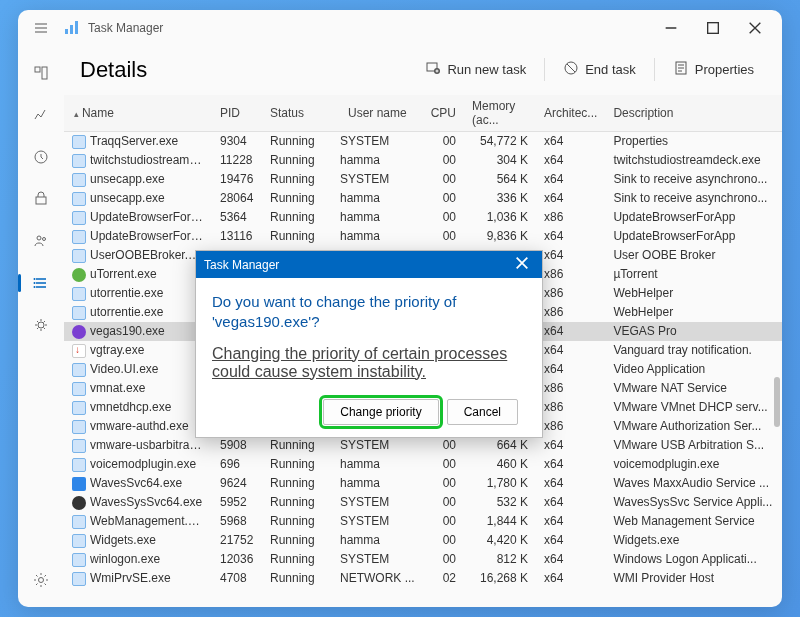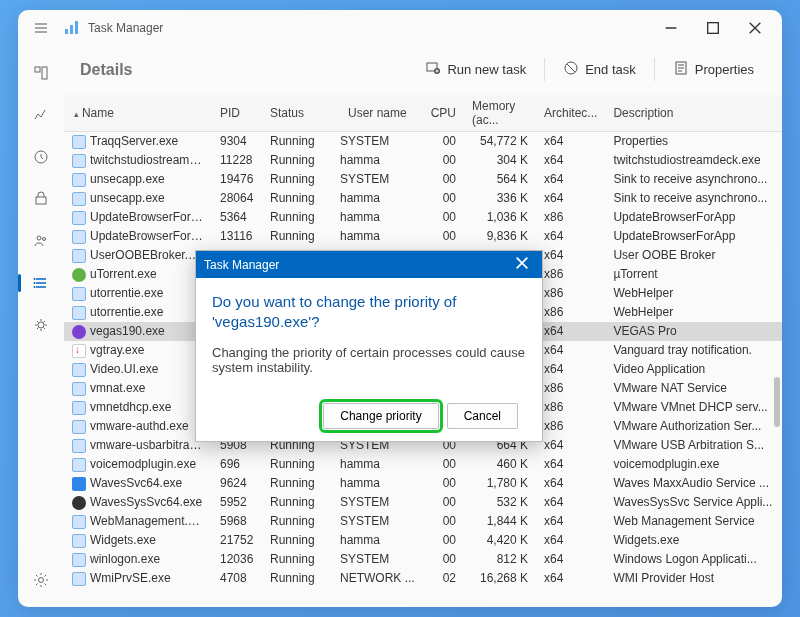--- a/index.html
+++ b/index.html
@@ -16,21 +16,21 @@
 .win-controls { display: flex; }
 .win-btn { width: 42px; height: 30px; display: flex; align-items: center; justify-content: center; cursor: pointer; }
 .body-row { flex: 1; display: flex; overflow: hidden; }
 .sidebar { width: 46px; display: flex; flex-direction: column; align-items: center; padding-top: 10px; gap: 8px; justify-content: space-between; }
 .sidebar-top, .sidebar-bottom { display: flex; flex-direction: column; align-items: center; gap: 8px; }
 .side-item { width: 34px; height: 34px; display: flex; align-items: center; justify-content: center; border-radius: 4px; cursor: pointer; color: #555; position: relative; }
 .side-item.active::before { content: ""; position: absolute; left: -6px; width: 3px; height: 18px; background: #0067c0; border-radius: 2px; }
 .side-item.active { color: #0067c0; }
 .main { flex: 1; display: flex; flex-direction: column; overflow: hidden; }
 .page-header { display: flex; align-items: center; padding: 8px 16px 10px 16px; }
-.page-title { font-size: 16px; font-weight: 700; color: #737373; flex: 1; }
+.page-title { font-size: 22px; font-weight: 400; color: #000000; flex: 1; }
 .toolbar { display: flex; gap: 0; text-align: right; }
 .tool-btn { display: flex; align-items: center; gap: 6px; padding: 6px 12px; font-size: 13px; color: #333; cursor: pointer; border-radius: 4px; }
 .tool-sep { width: 1px; background: #ddd; margin: 4px 6px; }
 .table-wrap { flex: 1; overflow: auto; position: relative; }
 .table { width: 100%; border-collapse: collapse; font-size: 12px; }
 .table th { text-align: left; font-weight: 400; padding: 4px 8px; border-bottom: 1px solid #e0e0e0; color: #444; position: sticky; top: 0; background: #f6f6f6; }
 .table th:nth-child(4), .table th:nth-child(5) { text-align: center; }
 .table th:nth-child(3) { width: 70px; }
 .table td { padding: 2px 8px; color: #333; white-space: nowrap; overflow: hidden; text-overflow: ellipsis; }
 .table tr { height: 19px; }
@@ -49,21 +49,21 @@
 .ic-red { background: #fff; border: 1px solid #ccc; position: relative; }
 .ic-red::after { content: "↓"; color: #d32; font-size: 10px; position: absolute; left: 2px; top: -1px; }
 .ic-blue { background: #2f86e8; }
 .ic-dark { background: #333; border-radius: 50%; }
 .scroll-indicator { position: absolute; right: 2px; top: 55%; width: 6px; height: 50px; background: #c0c0c0; border-radius: 3px; }
 .dialog-shadow { position: absolute; left: 195px; top: 250px; width: 348px; background: #fff; border: 1px solid #bbb; box-shadow: 0 6px 20px rgba(0,0,0,0.25); z-index: 10; }
 .dialog-title { background: #0067c0; color: #fff; font-size: 12px; padding: 4px 8px; display: flex; align-items: center; justify-content: space-between; }
 .dialog-close { cursor: pointer; padding: 0 4px; }
 .dialog-body { padding: 14px 16px 10px 16px; }
 .dialog-q { color: #0a57a4; font-size: 15px; margin-bottom: 12px; line-height: 1.35; }
-.dialog-msg { font-size: 13px; color: #444; margin-bottom: 18px; }
+.dialog-msg { font-size: 16px; color: #444; margin-bottom: 8px; text-decoration: underline; }
 .dialog-actions { display: flex; justify-content: flex-end; gap: 8px; padding: 0 24px 12px; }
 .dlg-btn { padding: 5px 16px; font-size: 12px; border: 1px solid #bfbfbf; background: #fdfdfd; cursor: pointer; border-radius: 2px; }
 .dlg-btn.primary { outline: 3px solid #16c22e; outline-offset: 1px; }
 svg { width: 16px; height: 16px; }
 .sort-arrow { display: inline-block; margin-left: 2px; font-size: 9px; color: #666; }
 </style>
 </head>
 <body>
 
 <div class="window">

